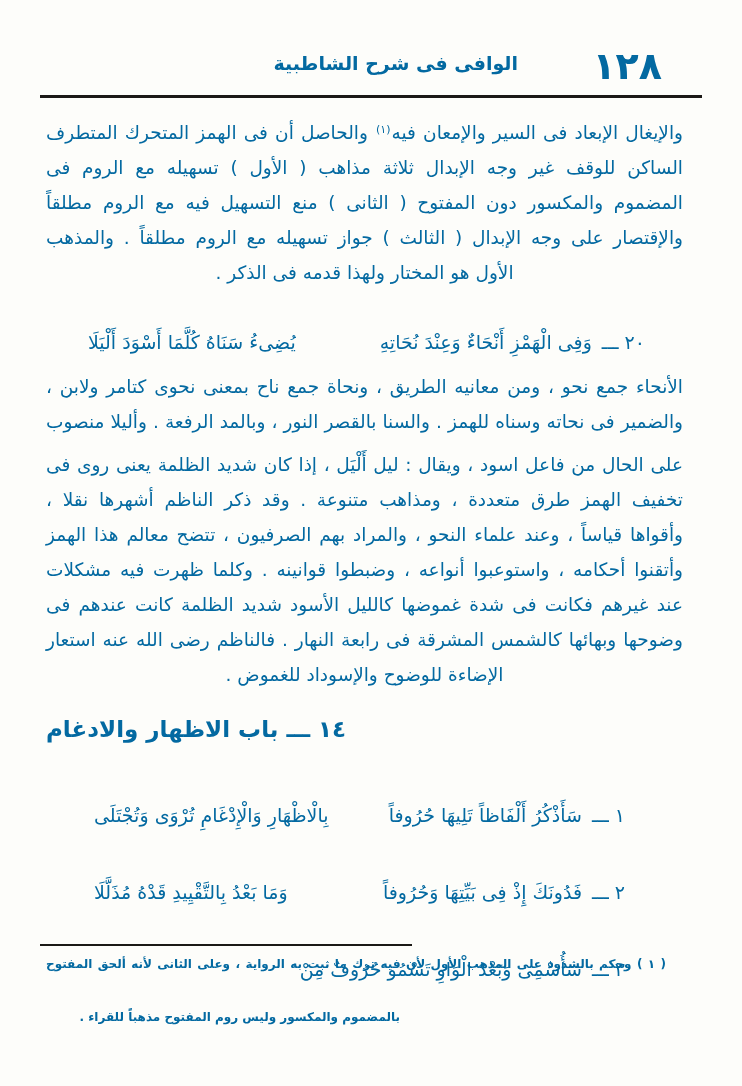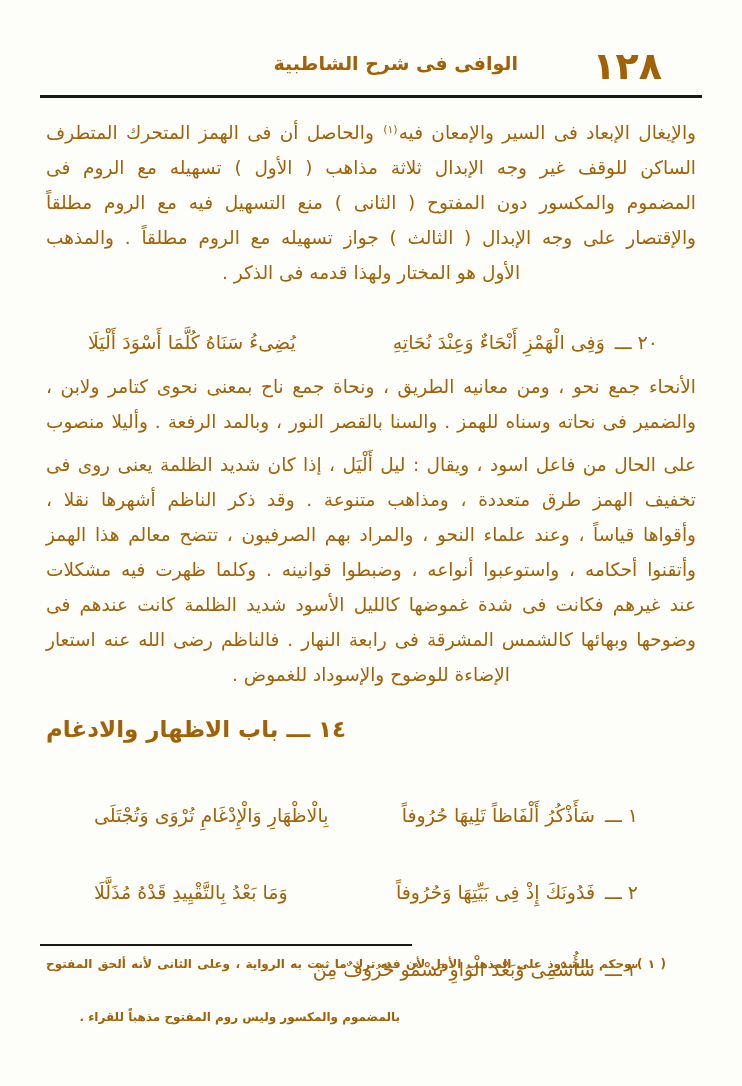--- a/index.html
+++ b/index.html
@@ -5,41 +5,41 @@
   html,body{margin:0;padding:0;}
   body{
     width:742px;height:1086px;
     background:#f4f4f2;
     font-family:"DejaVu Sans",sans-serif;
   }
   .page{
     position:relative;
     width:742px;height:1086px;
     background:#fdfdfa;
-    color:#a16207;
+    color:#0369a1;
     direction:rtl;
     overflow:hidden;
   }
   
   .header-title{
     position:absolute;top:52px;right:224px;width:230px;
     font-size:19px;font-weight:700;text-align:center;
     letter-spacing:0px;white-space:nowrap;
   }
   .page-number{
     position:absolute;top:44px;right:80px;
     font-size:38px;font-weight:700;letter-spacing:3px;
   }
   .header-rule{
     position:absolute;top:95px;left:40px;right:40px;height:3px;
     background:#1b1916;
   }
   
   .body-text{
-    position:absolute;top:112px;right:46px;left:46px;
+    position:absolute;top:112px;right:59px;left:46px;
     font-size:18.5px;line-height:35px;
   }
   .jline{text-align:justify;text-align-last:justify;}
   .rline{text-align:center;}
   sup.fnref{font-size:11px;vertical-align:6px;padding:0 1px;}
   
   .verse-row{
     display:flex;align-items:baseline;
     direction:rtl;
     font-size:19px;line-height:35px;

